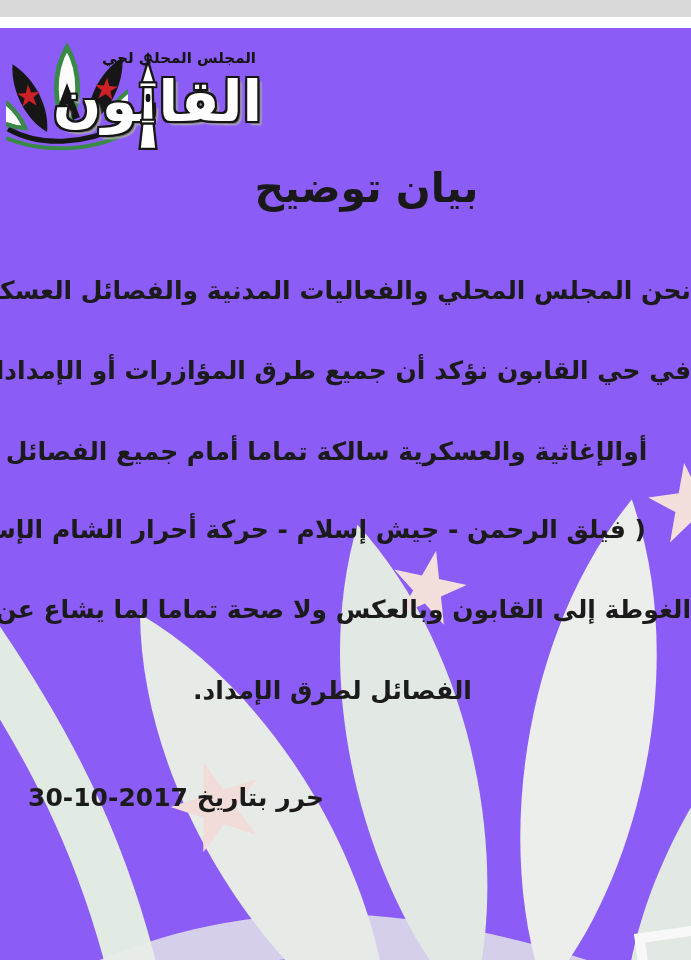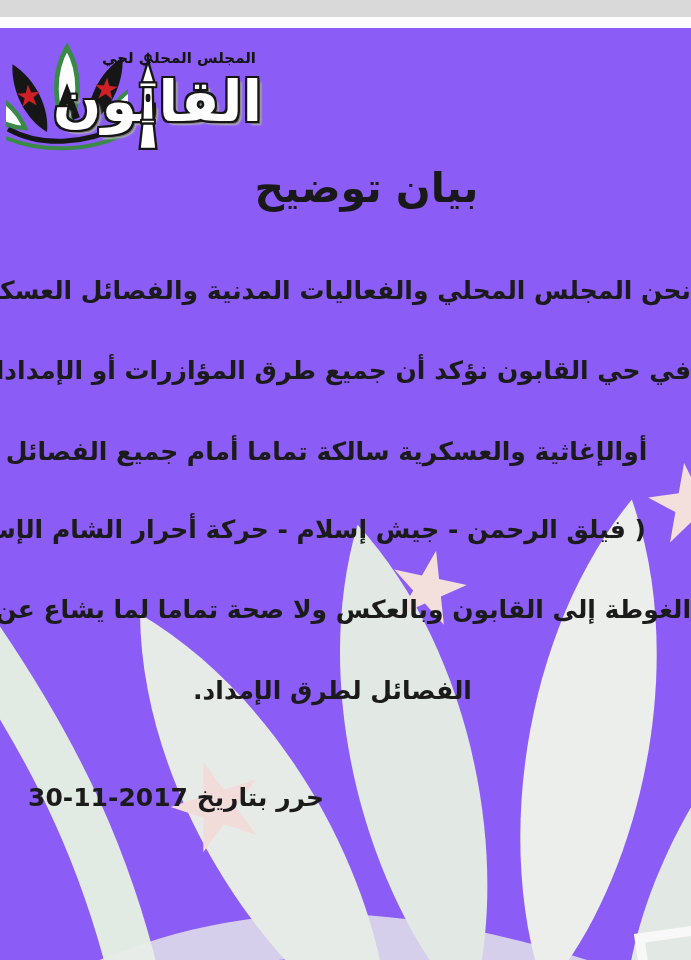--- a/index.html
+++ b/index.html
@@ -150,15 +150,15 @@
 
   <div class="doc-title">بيان توضيح</div>
 
   <div class="bline bline-1">نحن المجلس المحلي والفعاليات المدنية والفصائل العسكرية العاملة</div>
   <div class="bline bline-2">في حي القابون نؤكد أن جميع طرق المؤازرات أو الإمدادات الطبية</div>
   <div class="bline bline-3">أوالإغاثية والعسكرية سالكة تماما أمام جميع الفصائل</div>
   <div class="bline bline-4">( فيلق الرحمن - جيش إسلام - حركة أحرار الشام الإسلامية) من</div>
   <div class="bline bline-5">الغوطة إلى القابون وبالعكس  ولا صحة تماما لما يشاع عن إغلاق أحد</div>
   <div class="bline bline-6">الفصائل لطرق الإمداد.</div>
 
-  <div class="date-line">حرر بتاريخ 2017-11-30</div>
+  <div class="date-line">حرر بتاريخ 2017-10-30</div>
 
 </div>
 
 </body></html>

